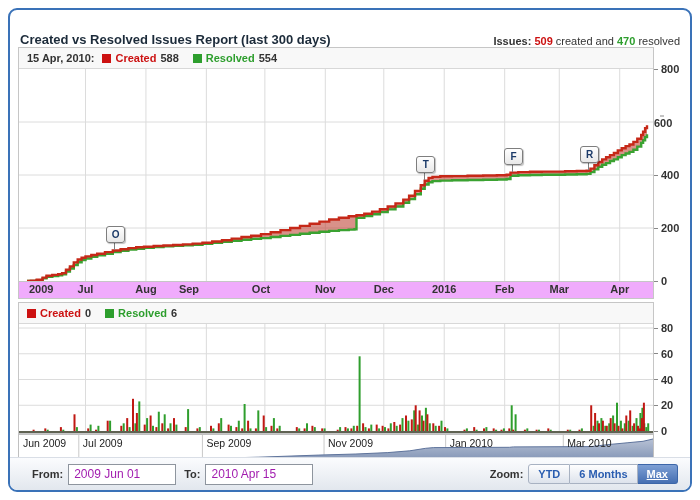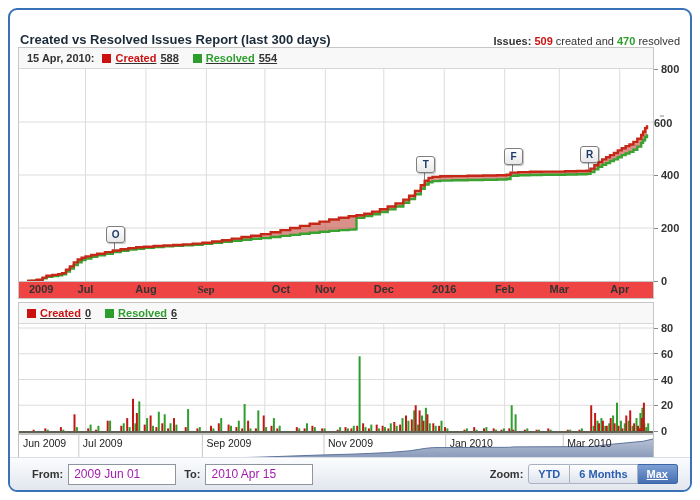--- a/index.html
+++ b/index.html
@@ -12,31 +12,31 @@
   .issues .b{font-weight:bold;}
   .num-created{color:var(--c-created-text);font-weight:bold;}
   .num-resolved{color:var(--c-resolved-text);font-weight:bold;}
   .content{padding:0 8px;}
   .chart-row{display:flex;}
   .panel{width:636px;border:1px solid #c6c6c6;background:#fff;box-sizing:border-box;}
   .yaxis{width:28px;position:relative;}
   .legend{height:20px;background:#f8f8f8;border-bottom:1px solid #d8d8d8;display:flex;align-items:center;
     padding:0 8px;font-size:11px;font-weight:bold;color:#333;white-space:nowrap;}
   .legend-date{margin-right:8px;}
-  .legend-item{display:flex;align-items:center;margin-right:14px;text-decoration:underline;}
+  .legend-item{display:flex;align-items:center;margin-right:14px;}
   .swatch{width:9px;height:9px;display:inline-block;margin-right:4px;}
   .created-swatch{background:var(--c-created-text);}
   .resolved-swatch{background:var(--c-resolved-text);}
   .lbl-created{color:var(--c-created-text);margin-right:4px;}
   .lbl-resolved{color:var(--c-resolved-text);margin-right:4px;}
   .plot{position:relative;background:#fff;}
   .plot svg{display:block;}
   #main-plot{height:212px;}
   #lower-plot{height:109px;border-bottom:2px solid #5f6252;box-sizing:border-box;}
-  .xaxis{height:16px;border-top:1px solid #c6c6c6;position:relative;font-size:11px;font-weight:bold;color:#333;background:#ef4444;}
+  .xaxis{height:16px;border-top:1px solid #c6c6c6;position:relative;font-size:11px;font-weight:bold;color:#333;background:#f0abfc;}
   .xlabel{position:absolute;top:1px;transform:translateX(-50%);white-space:nowrap;}
   .ytick{position:absolute;left:0;transform:translateY(-50%);font-size:11px;font-weight:bold;color:#333;
     display:flex;align-items:center;}
   .ytick .dash{width:4px;height:1px;background:#888;margin-right:3px;display:inline-block;}
   .flag{position:absolute;width:17px;height:15px;background:linear-gradient(#ffffff,#e8e8e8);
     border:1px solid #7e7e7e;border-radius:3px;text-align:center;font-size:10px;font-weight:bold;
     color:#1b3a68;line-height:15px;box-shadow:1px 1px 1px rgba(0,0,0,0.25);cursor:pointer;}
   .flag-stem{position:absolute;width:1px;background:#7e7e7e;}
   .navigator{width:636px;height:34px;border:1px solid #c0c0c0;border-bottom:2px solid #59688a;
     position:relative;background:#fff;box-sizing:border-box;overflow:hidden;}
@@ -117,22 +117,22 @@
             <div class="flag" style="left: 397.236px; top: 86.83px;">T</div>
             <div class="flag-stem" style="left: 492.972px; top: 93.615px; height: 9px;"></div>
             <div class="flag" style="left: 484.972px; top: 78.615px;">F</div>
             <div class="flag-stem" style="left: 569.009px; top: 91.76px; height: 9px;"></div>
             <div class="flag" style="left: 561.009px; top: 76.76px;">R</div>
           </div>
         <div class="xaxis" id="main-xaxis">
             <div class="xlabel" style="left: 10px; transform: none;">2009</div>
             <div class="xlabel" style="left: 66.4906px;">Jul</div>
             <div class="xlabel" style="left: 126.931px;">Aug</div>
-            <div class="xlabel" style="left: 187px; font-family: Liberation Serif, serif;">Sep</div>
-            <div class="xlabel" style="left: 262px;">Oct</div>
+            <div class="xlabel" style="left: 170px;">Sep</div>
+            <div class="xlabel" style="left: 242px;">Oct</div>
             <div class="xlabel" style="left: 306.302px;">Nov</div>
             <div class="xlabel" style="left: 364.792px;">Dec</div>
             <div class="xlabel" style="left: 425.233px;">2016</div>
             <div class="xlabel" style="left: 485.673px;">Feb</div>
             <div class="xlabel" style="left: 540.264px;">Mar</div>
             <div class="xlabel" style="left: 600.704px;">Apr</div>
           </div>
       </div>
       <div class="yaxis" id="main-yaxis" style="height:252px">
           <div class="ytick" style="top: 234px;">

